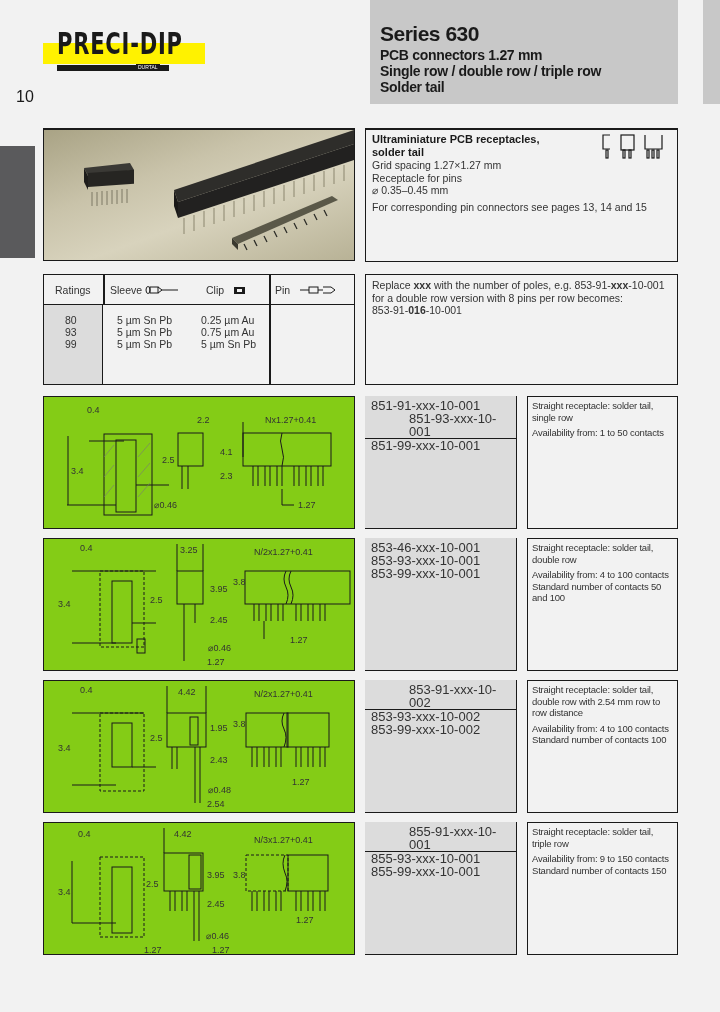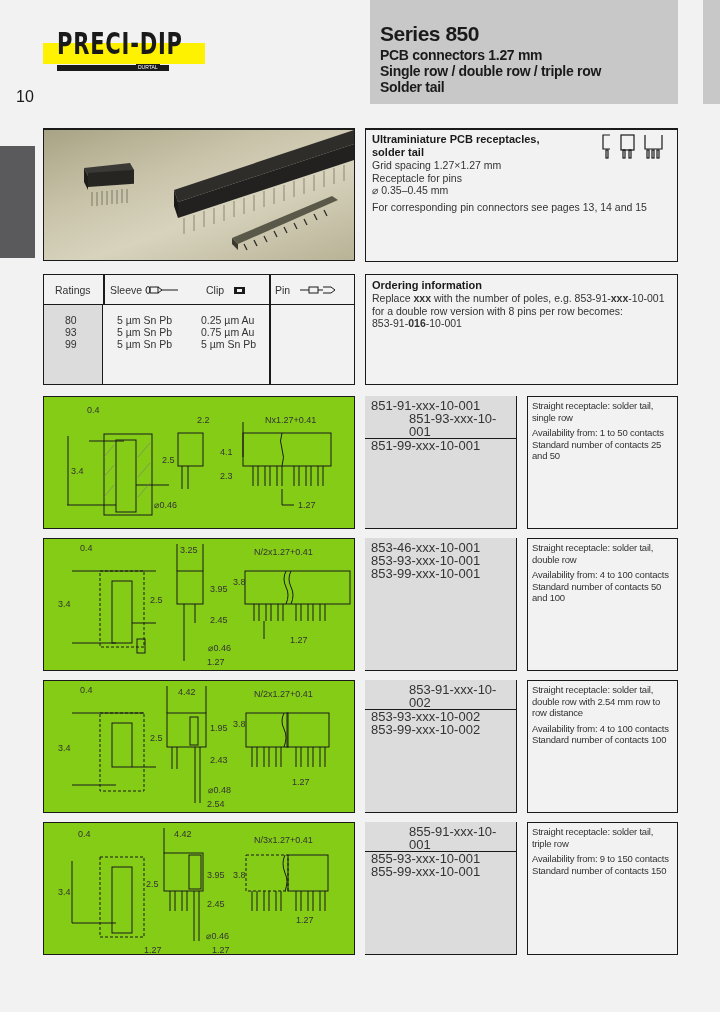--- a/index.html
+++ b/index.html
@@ -50,21 +50,21 @@
 
 <div class="abs logo-bar"></div>
 <div class="abs logo-text">PRECI-DIP</div>
 <div class="abs logo-underline"></div>
 <div class="abs logo-small">DURTAL</div>
 <div class="abs page-num">10</div>
 <div class="abs side-tab"></div>
 <div class="abs right-strip"></div>
 
 <div class="abs header">
-  <div class="series">Series 850</div>
+  <div class="series">Series 630</div>
   <div class="line" style="top:47px">PCB connectors 1.27 mm</div>
   <div class="line" style="top:63px">Single row / double row / triple row</div>
   <div class="line" style="top:79px">Solder tail</div>
 </div>
 
 <div class="abs rule" style="left:43px; top:128px; width:312px;"></div>
 <div class="abs rule" style="left:365px; top:128px; width:313px;"></div>
 
 <div class="abs photo">
   <svg width="312" height="132" viewBox="0 0 312 132">
@@ -189,21 +189,20 @@
   <div class="cell" style="left:21px; top:63px">99</div>
   <div class="cell" style="left:73px; top:39px">5 µm Sn Pb</div>
   <div class="cell" style="left:73px; top:51px">5 µm Sn Pb</div>
   <div class="cell" style="left:73px; top:63px">5 µm Sn Pb</div>
   <div class="cell" style="left:157px; top:39px">0.25 µm Au</div>
   <div class="cell" style="left:157px; top:51px">0.75 µm Au</div>
   <div class="cell" style="left:157px; top:63px">5 µm Sn Pb</div>
 </div>
 
 <div class="abs box order-box">
-  <div class="t-bold">Ordering information</div>
   <div class="t">
     <span>Replace </span><b>xxx</b><span> with the number of poles, e.g. 853-91-</span><b>xxx</b><span>-10-001</span>
   </div>
   <div class="t">for a double row version with 8 pins per row becomes:</div>
   <div class="t">
     <span>853-91-</span><b>016</b><span>-10-001</span>
   </div>
 </div>
 
 <div id="sections"></div>
@@ -261,21 +260,20 @@
 </div>
 <div class="abs pn-box" style="top:396px">
   <div style="height:3px"></div>
   <div class="pn">851-91-xxx-10-001</div>
   <div class="pn sep">851-93-xxx-10-001</div>
   <div class="pn">851-99-xxx-10-001</div>
 </div>
 <div class="abs box info-box" style="top:396px">
   <div class="t">Straight receptacle: solder tail, single row</div>
   <div class="t" style="margin-top:4px">Availability from: 1 to 50 contacts</div>
-  <div class="t">Standard number of contacts 25 and 50</div>
 </div>
 
 <div class="abs box draw-box" style="top:538px">
   <svg width="312" height="133">
     <g stroke="#1a1a1a" fill="none" stroke-width="1">
       <line x1="28" y1="32" x2="112" y2="32"></line>
       <line x1="28" y1="104" x2="72" y2="104"></line>
       <rect x="56" y="32" width="44" height="76" stroke-dasharray="3,2"></rect>
       <rect x="68" y="42" width="20" height="62"></rect>
       <line x1="88" y1="84" x2="112" y2="84"></line>

